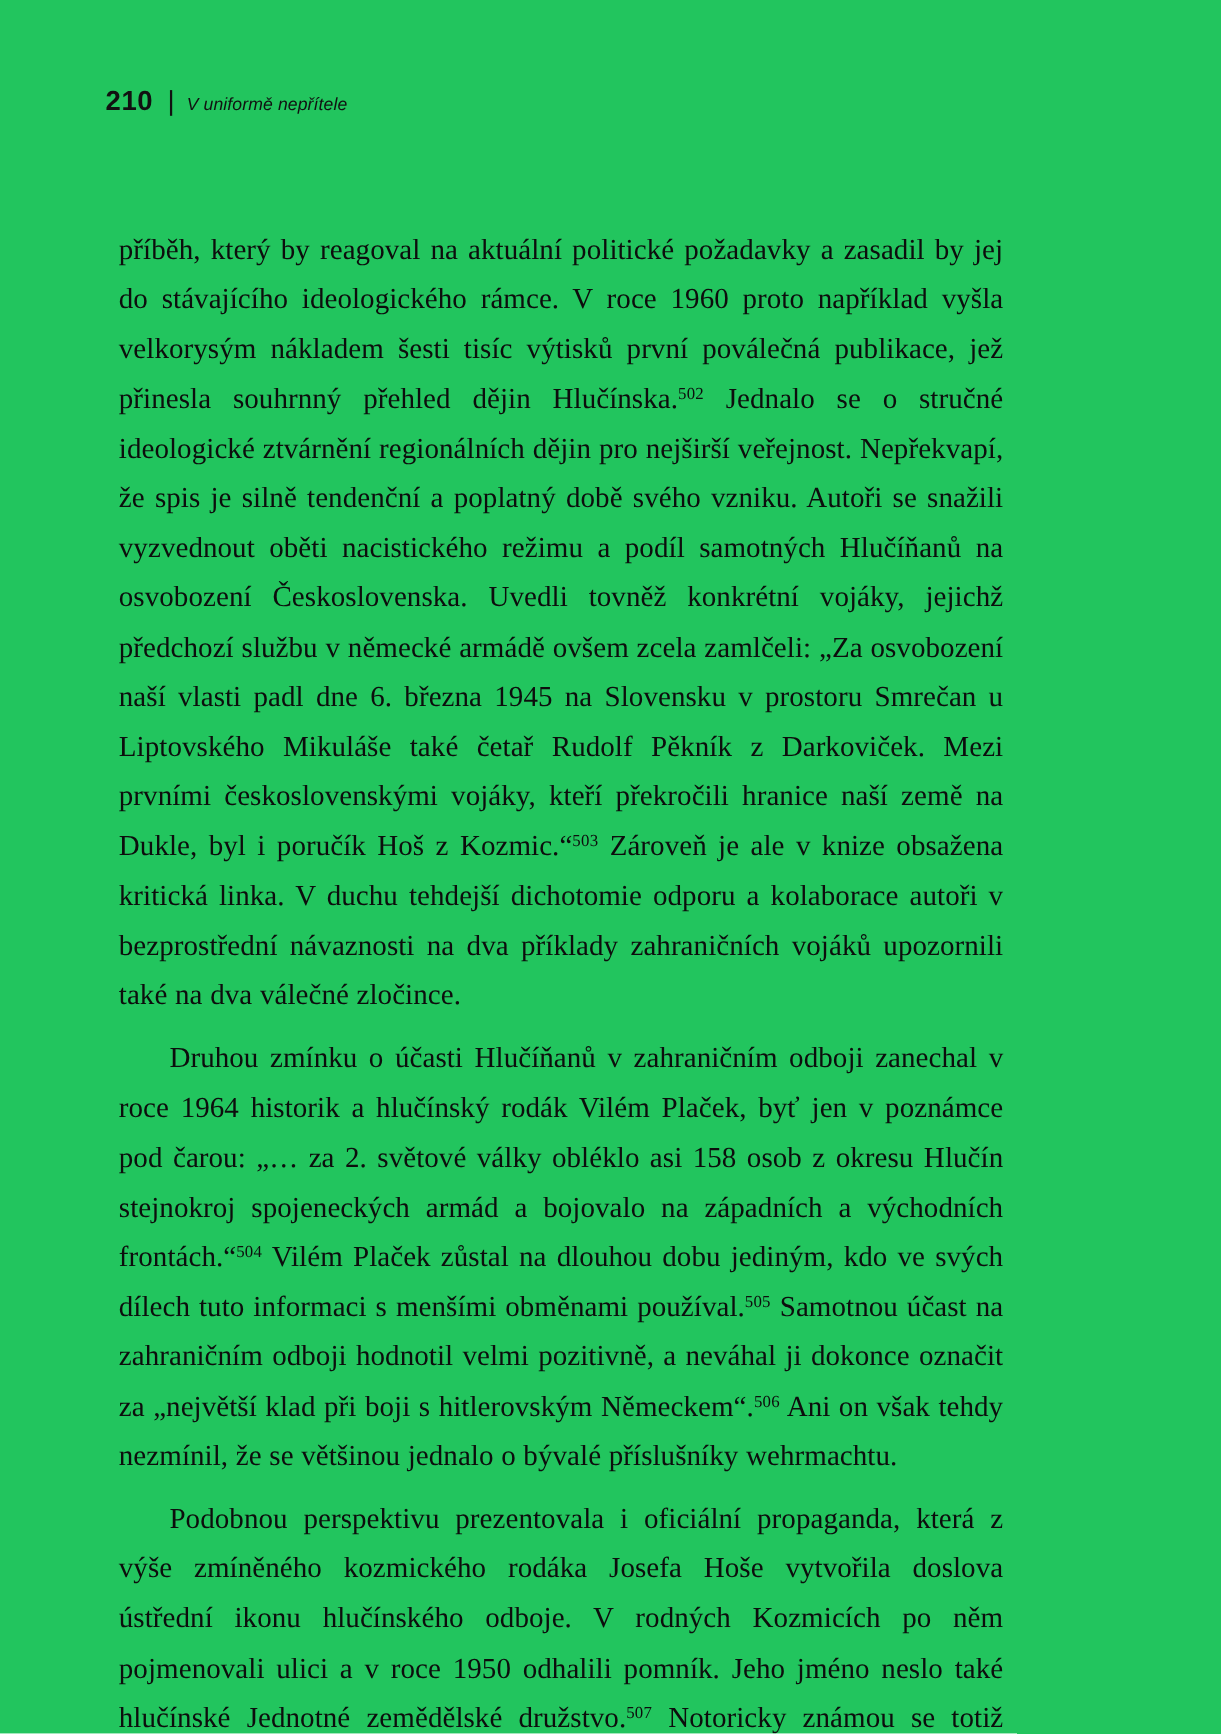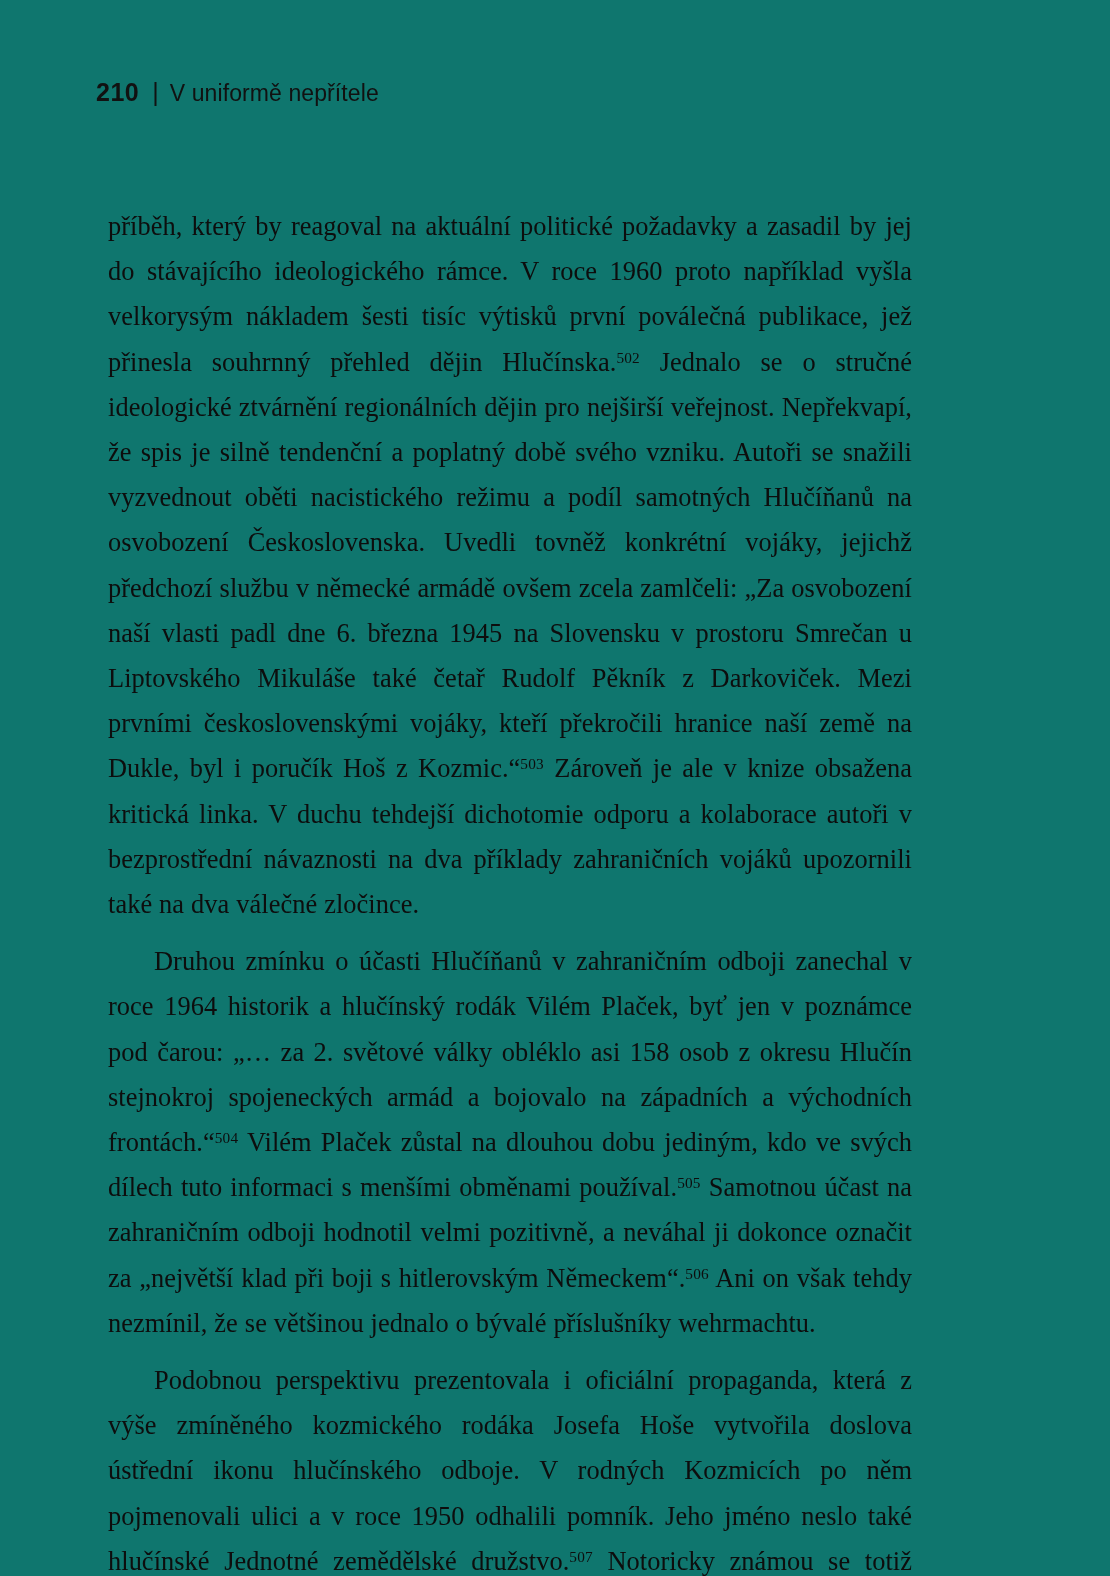--- a/index.html
+++ b/index.html
@@ -12,21 +12,21 @@
     height: 1576px;
     position: relative;
     font-family: "Liberation Serif", "DejaVu Serif", serif;
     color: #0d0d0d;
     overflow: hidden;
   }
 
   .page {
     position: absolute;
     inset: 0;
-    background: #0f766e;
+    background: #22c55e;
   }
 
   
   .running-header {
     position: absolute;
     left: 96px;
     top: 78px;
     display: flex;
     align-items: baseline;
     gap: 0;
@@ -43,23 +43,24 @@
     display: inline-block;
     font-family: "Liberation Sans", "DejaVu Sans", sans-serif;
     font-weight: 400;
     font-size: 25px;
     color: #111111;
     margin: 0 11px 0 13px;
   }
   .header-title {
     font-family: "Liberation Sans", "DejaVu Sans", sans-serif;
     font-weight: 400;
-    font-size: 23px;
+    font-size: 16px;
     color: #111111;
     letter-spacing: 0.1px;
+    font-style: italic;
   }
 
   
   .textblock {
     position: absolute;
     left: 96px;
     top: 192px;
     width: 828px;
   }
 

